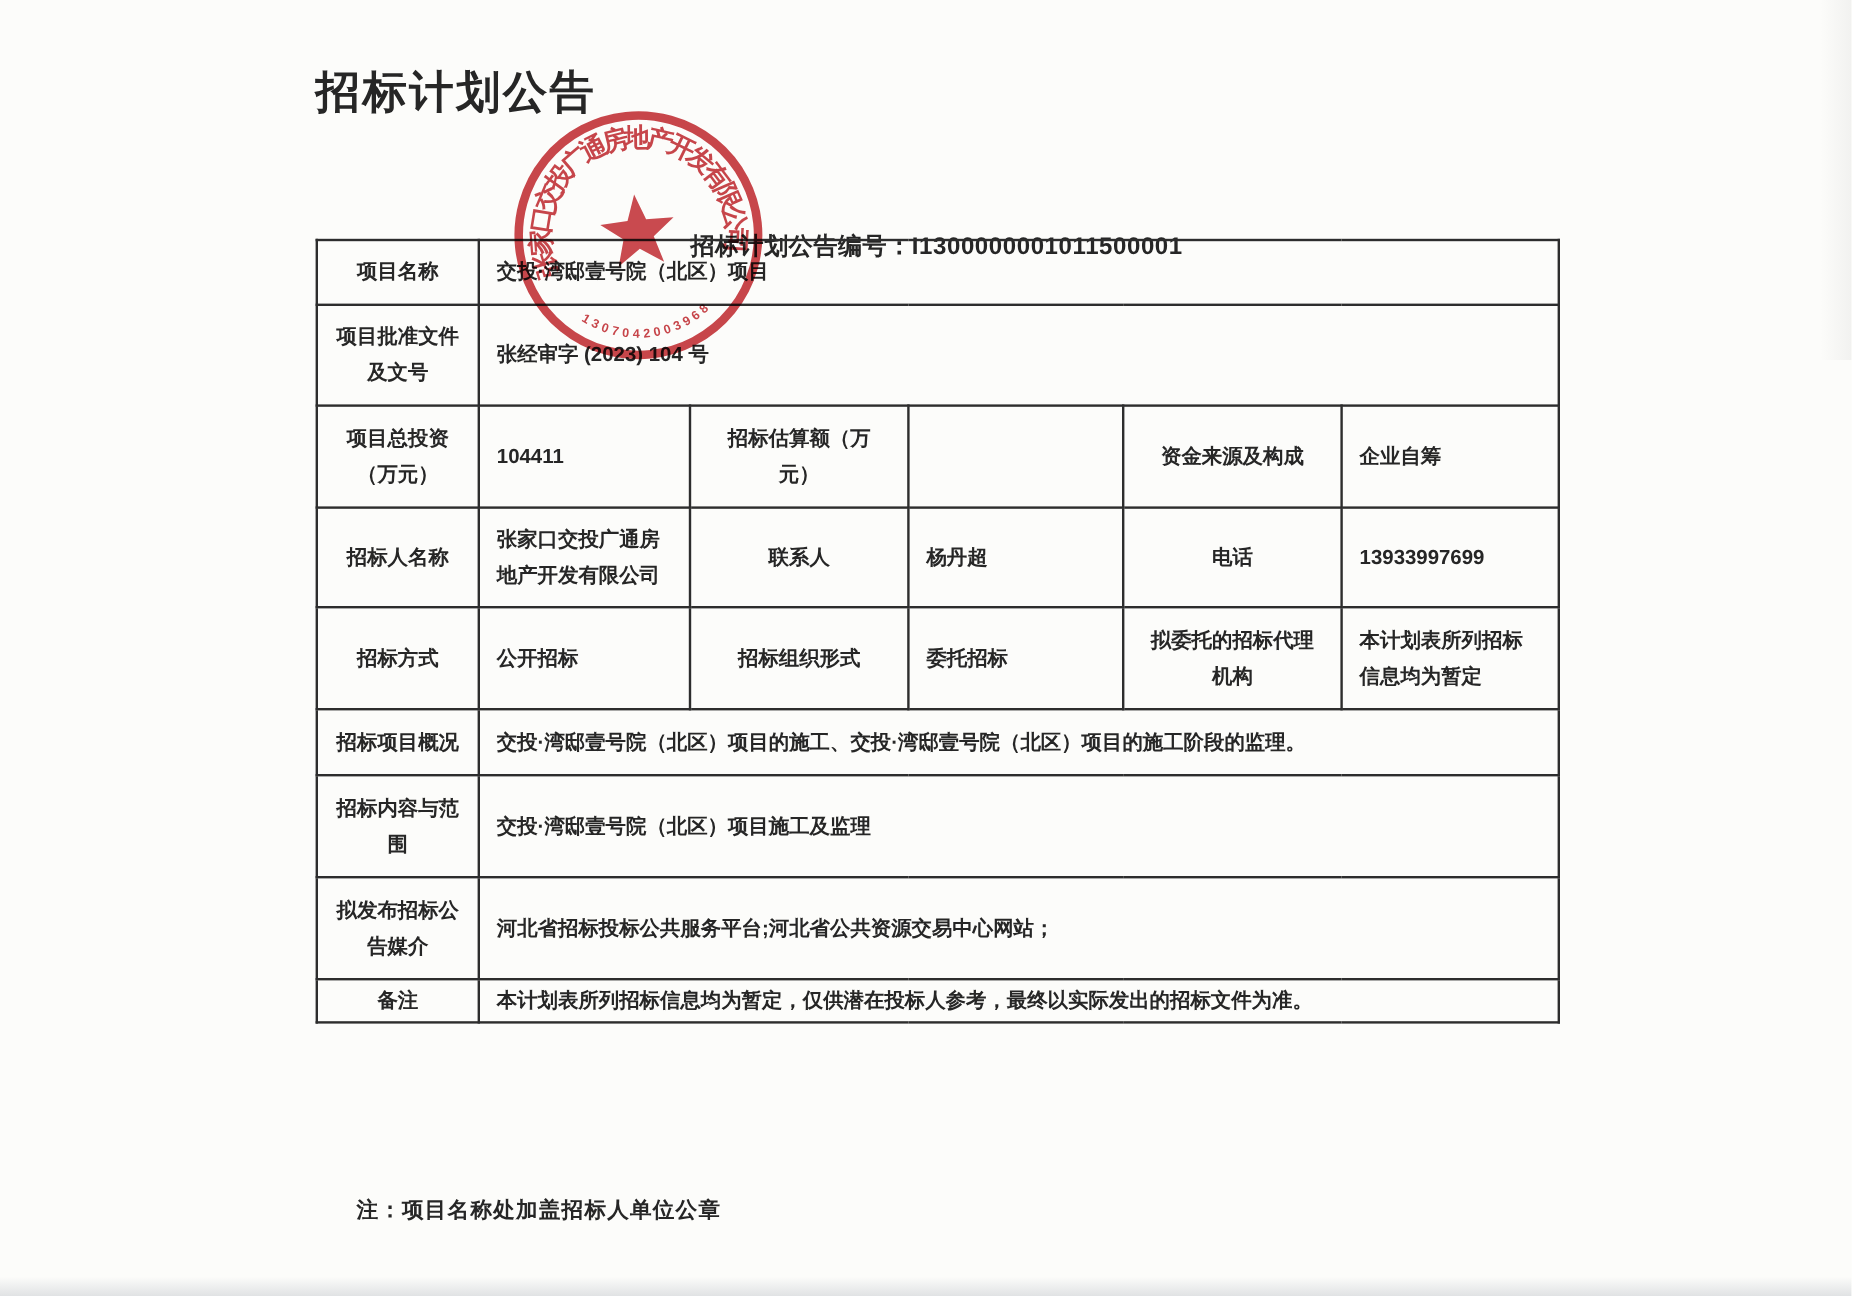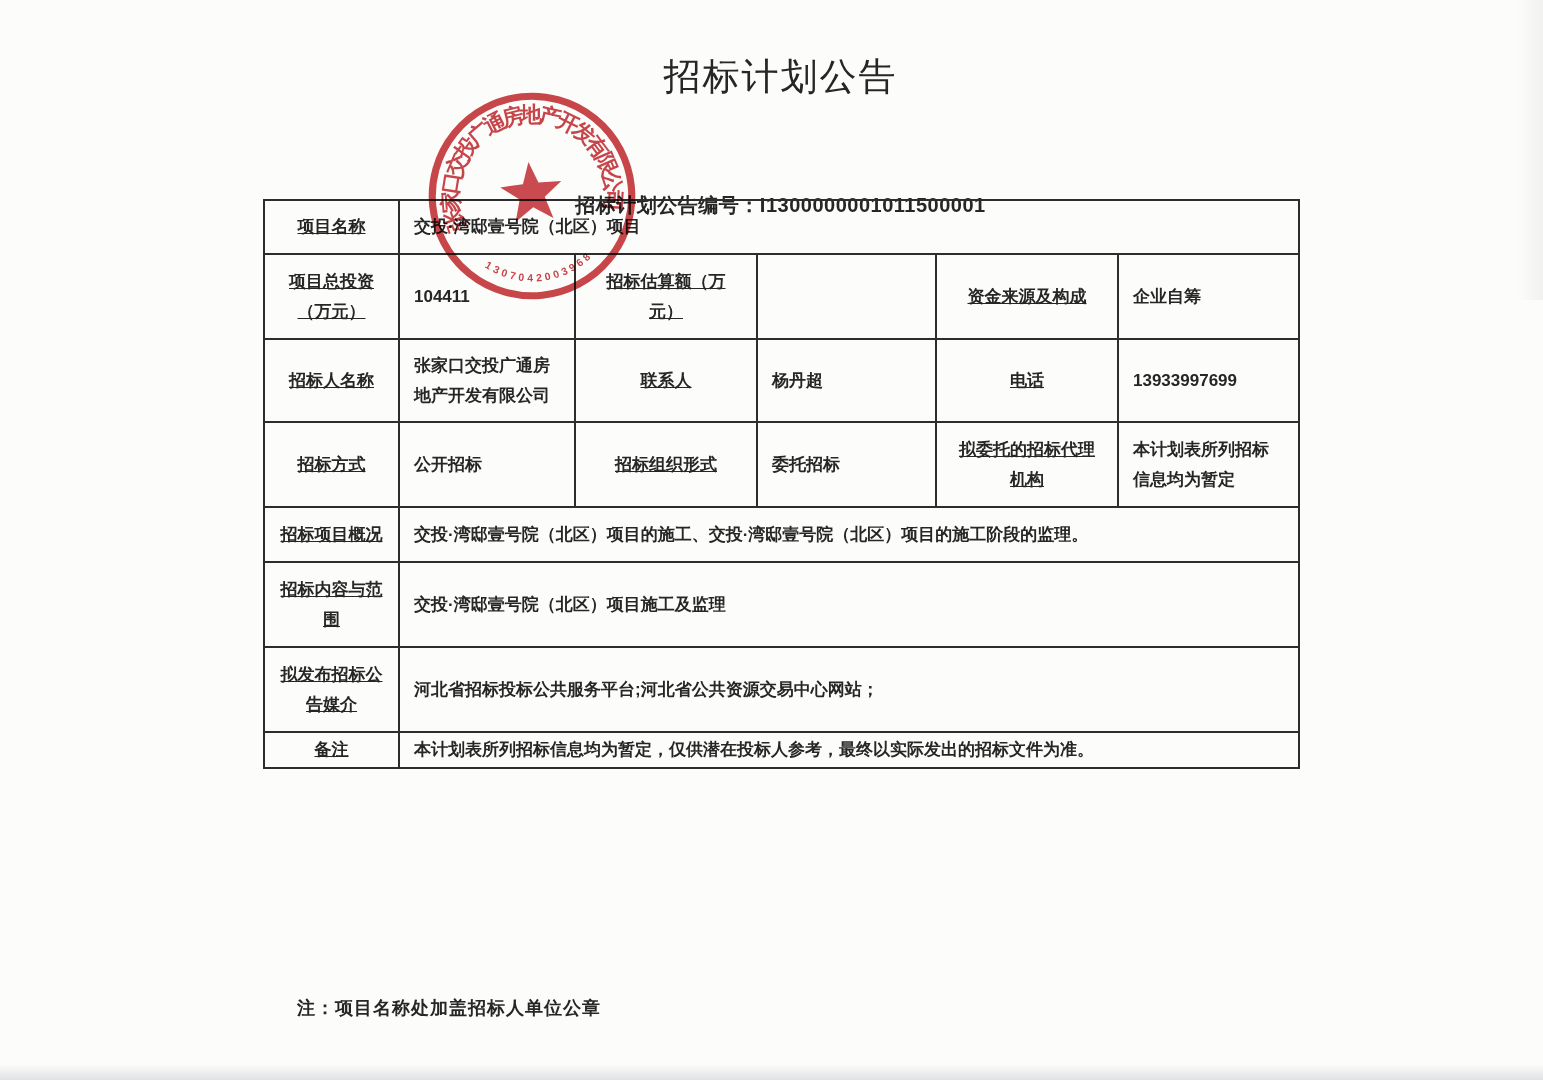--- a/index.html
+++ b/index.html
@@ -4,36 +4,36 @@
 <style>
   html,body{margin:0;padding:0;}
   body{
     width:1543px;height:1080px;position:relative;overflow:hidden;
     background:#fcfcfa;
     font-family:"Liberation Sans","DejaVu Sans",sans-serif;
     color:var(--ink,#262626);
   }
   .page-title{
     position:absolute;top:52px;left:263px;width:1035px;
-    text-align:center;font-size:37px;font-weight:normal;letter-spacing:2px;
+    font-size:37px;font-weight:bold;letter-spacing:2px;
   }
   .anno-line{
     position:absolute;top:160px;left:263px;width:1035px;
     text-align:center;font-size:20px;font-weight:bold;letter-spacing:.5px;margin-top:32px;
   }
   table.tender{
     position:absolute;top:199px;left:263px;
     border-collapse:collapse;table-layout:fixed;width:1035px;
   }
   table.tender td{
     border:2px solid var(--line,#2d2d2d);
     font-size:17px;font-weight:bold;line-height:1.75;
     vertical-align:middle;overflow:hidden;
   }
-  td.lbl{text-align:center;white-space:pre-line;padding:0 4px;text-decoration:underline;}
+  td.lbl{text-align:center;white-space:pre-line;padding:0 4px;}
   td.val{text-align:left;padding:2px 14px;white-space:pre-line;}
   tr.h54{height:54px;} tr.h84{height:84px;} tr.h85{height:85px;}
   tr.h83{height:83px;margin-left:17px;} tr.h55{height:55px;} tr.h50{height:34px;}
   .footnote{
     position:absolute;top:996px;left:297px;
     font-size:18px;font-weight:bold;letter-spacing:1px;text-align:center;
   }
   .seal{
     position:absolute;top:82px;left:418px;width:228px;height:228px;
     transform:rotate(-6deg);
@@ -63,20 +63,25 @@
       <col style="width:176px">
       <col style="width:182px">
     <col style="width:179px">
       <col style="width:182px">
       <col style="width:181px">
   </colgroup>
   <tbody>
       <tr class="h54">
     <td class="lbl">项目名称</td>
     <td class="val" colspan="5">交投·湾邸壹号院（北区）项目</td>
+  </tr>
+  <tr class="h84">
+    <td class="lbl">项目批准文件
+及文号</td>
+    <td class="val" colspan="5">张经审字 (2023) 104 号</td>
   </tr>
   <tr class="h85">
     <td class="lbl">项目总投资
 （万元）</td>
     <td class="val">104411</td>
     <td class="lbl">招标估算额（万
 元）</td>
     <td class="val"></td>
     <td class="lbl">资金来源及构成</td>
     <td class="val">企业自筹</td>

